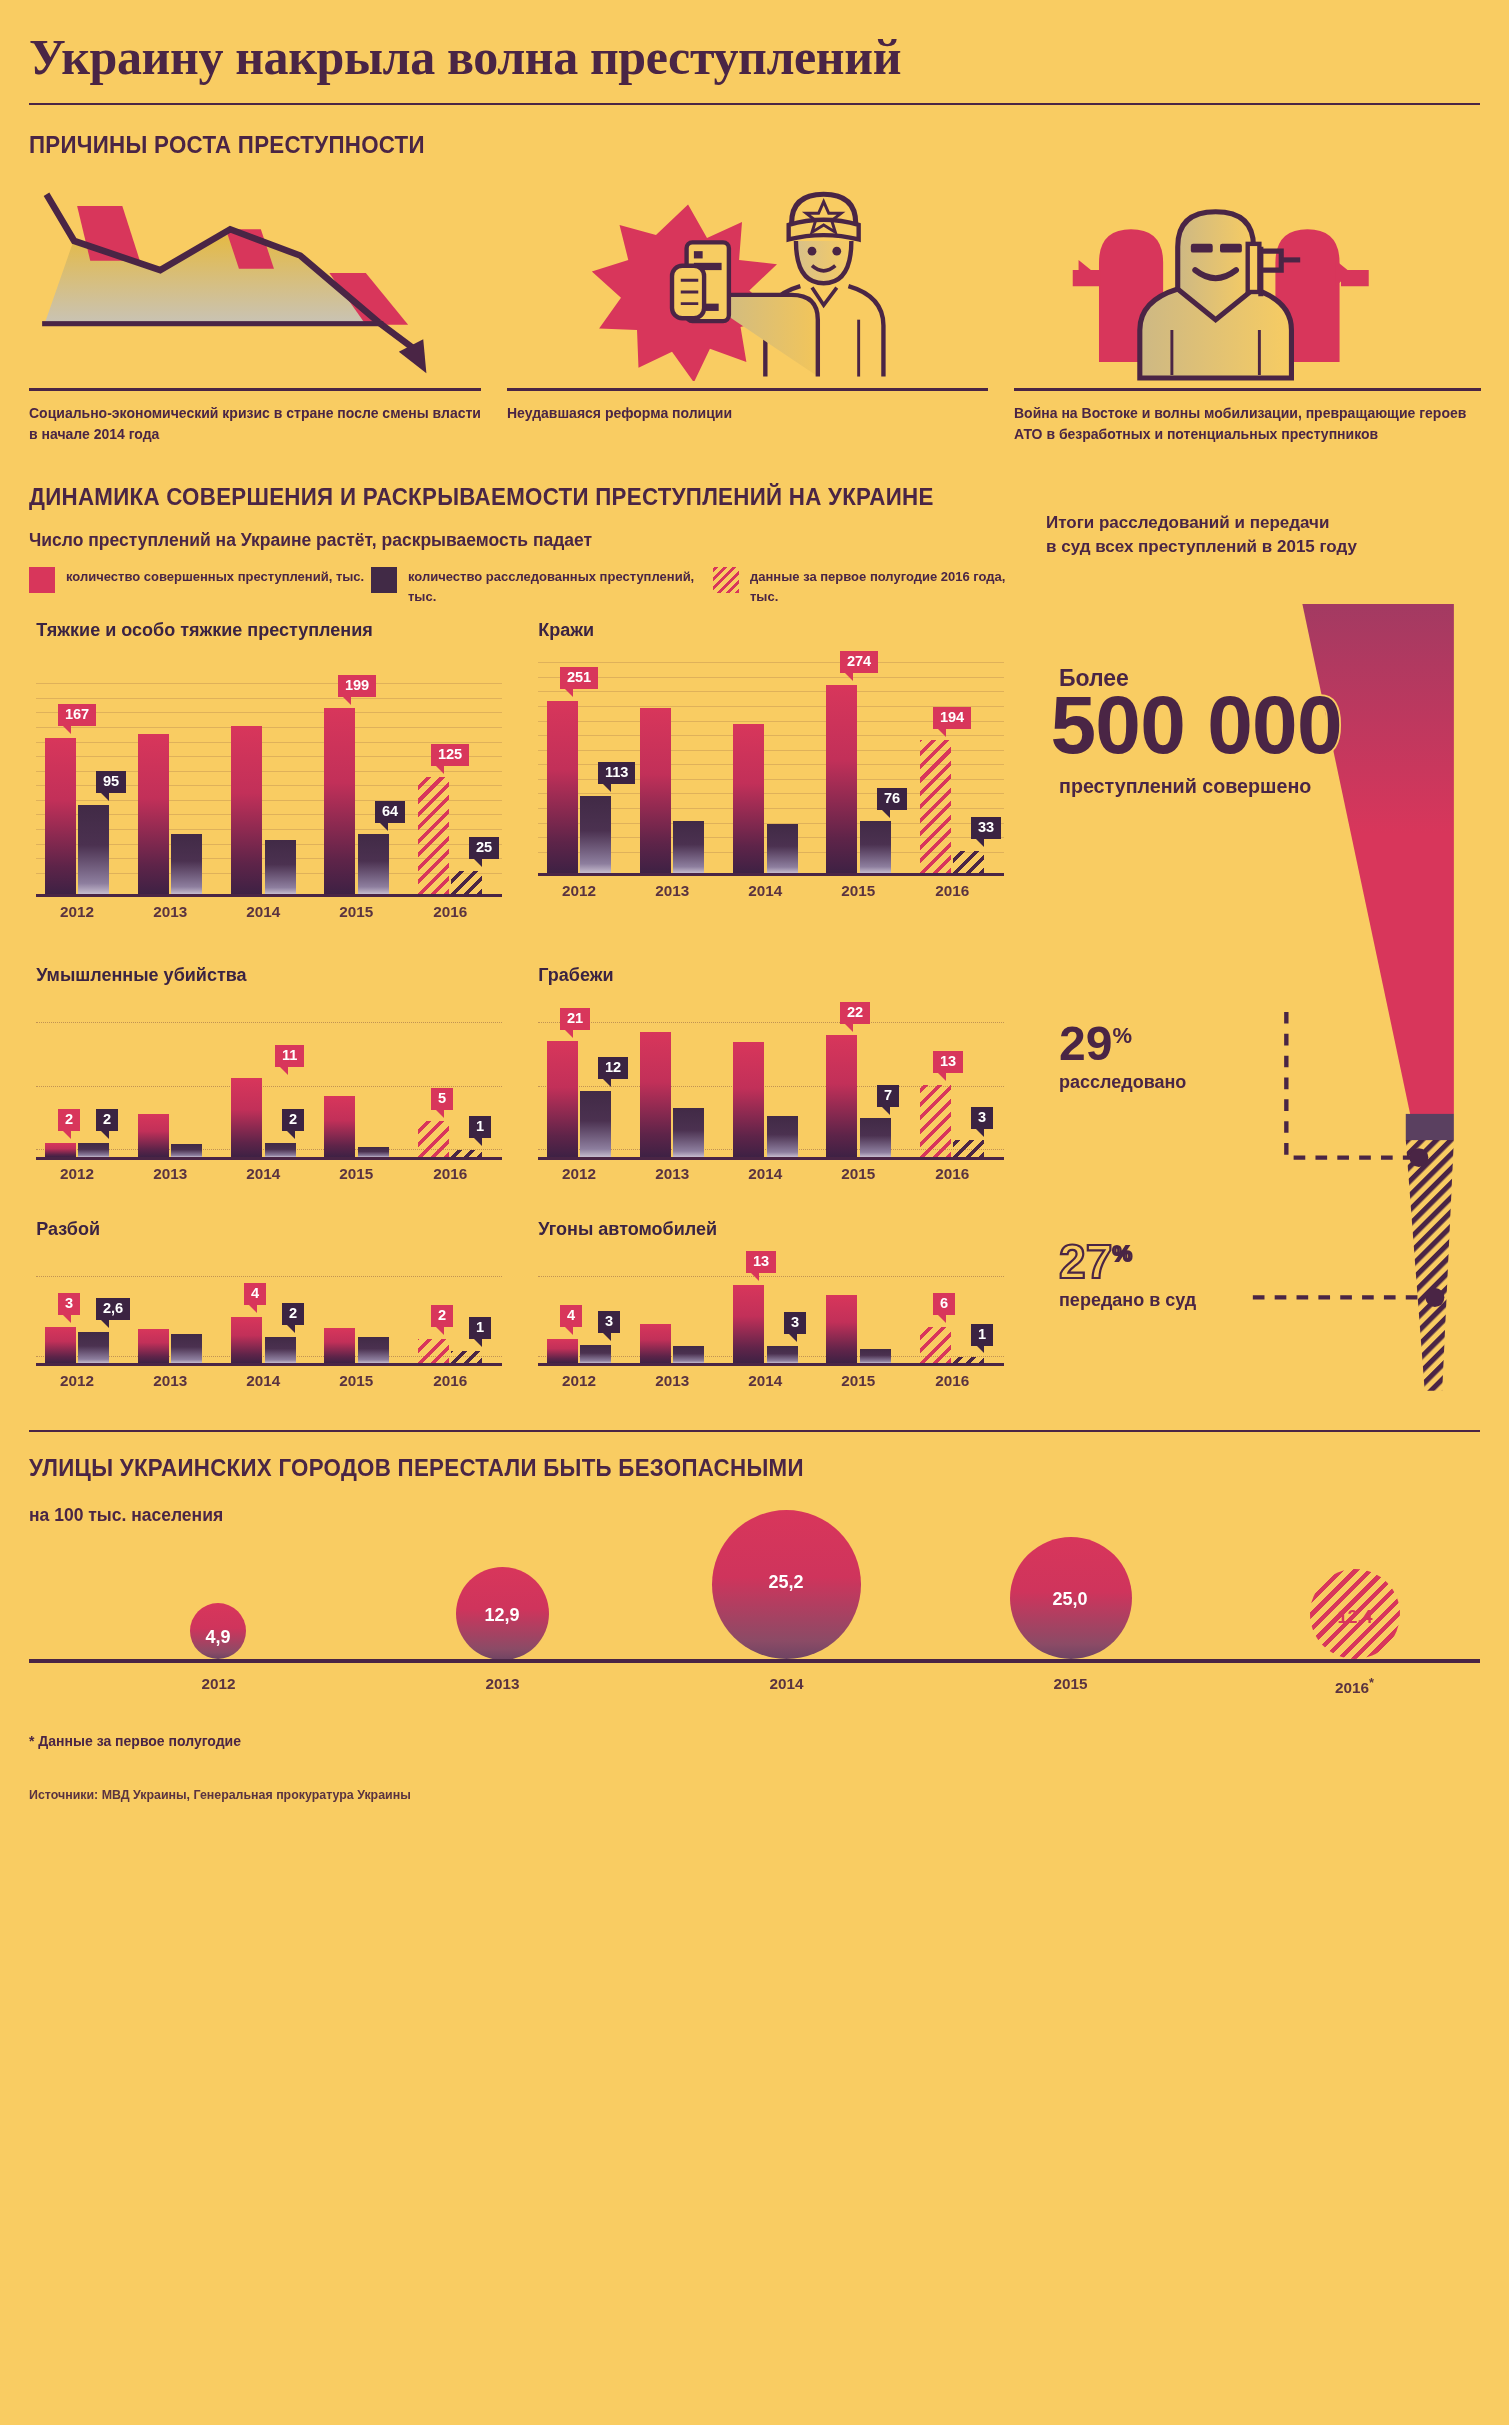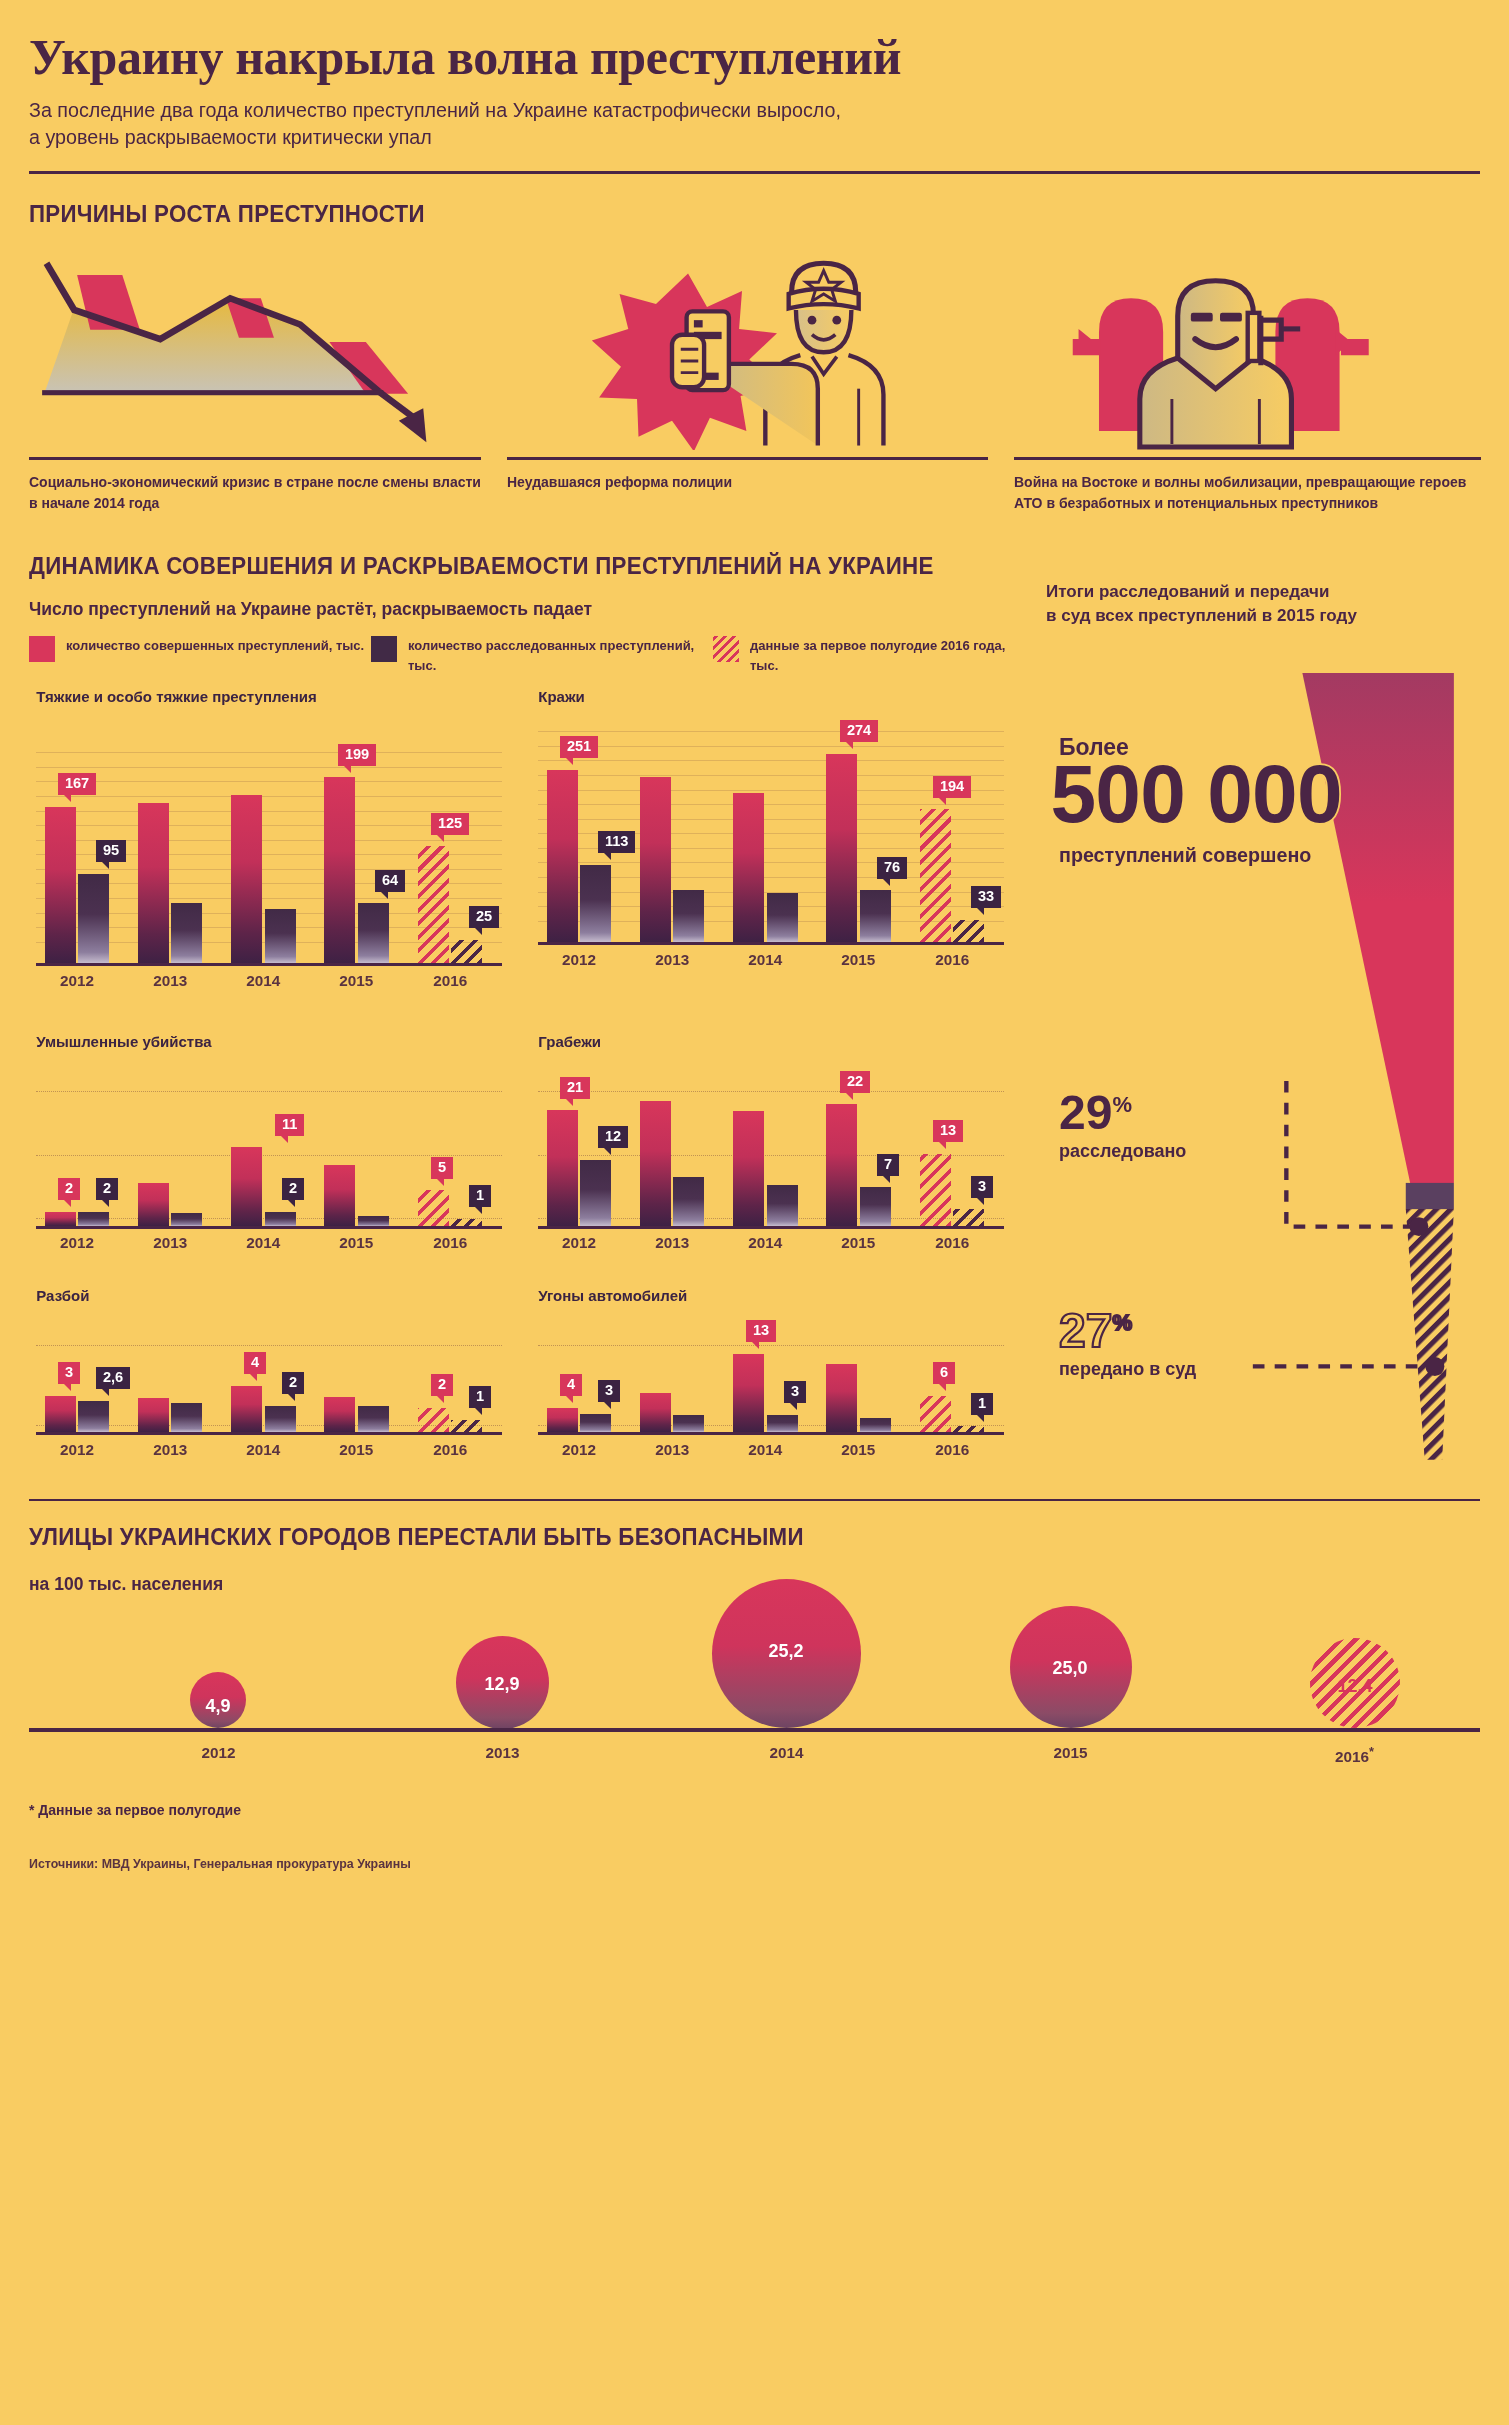--- a/index.html
+++ b/index.html
@@ -49,21 +49,21 @@
   .leg-sw { width:26px; height:26px; margin-right:11px; flex:0 0 26px; }
   .sw-pink { background:#D8365B; }
   .sw-purple { background:#412A46; }
   .sw-hatch {
     background:repeating-linear-gradient(-45deg,#D8365B 0 2.9px,transparent 2.9px 6.6px);
   }
   .leg-tx { font-size:13px; line-height:1.5; font-weight:600; }
   .chart-row { display:flex; }
   .chart { position:relative; }
   .chart-title {
-    font-size:15px; font-weight:700; line-height:1.25;
+    font-size:18px; font-weight:700; line-height:1.25;
     position:absolute; top:0; left:7.3px; z-index:6; color:#3B2342;
   }
   .plot { position:relative; }
   .grid { position:absolute; inset:0; }
   .gl { position:absolute; left:0; right:0; height:0.7px; background:rgba(120,70,60,.20); }
   .gl.dot { background:none; border-top:1.5px dotted rgba(120,70,60,.42); height:0; }
   .axis { position:absolute; left:0; right:0; bottom:0; height:2.9px; background:#4A2545; }
   .bars { position:absolute; left:0; right:0; bottom:2.9px; top:0; }
   .bar { position:absolute; bottom:0; }
   .bar.pink { background:linear-gradient(180deg,#D8365B 0%,#C23059 40%,#5E2449 82%,#3E2144 100%); }
@@ -123,24 +123,20 @@
   .note { font-size:14px; font-weight:600; margin-top:16px; }
   .sources { font-size:12.4px; font-weight:600; margin-top:39px; color:#5A3340; }
 </style>
 </head>
 <body>
 
 <div class="page">
 
   <div class="header">
     <div class="main-title">Украину накрыла волна преступлений</div>
-    <div class="subtitle">
-      <div>За последние два года количество преступлений на Украине катастрофически выросло,</div>
-      <div>а уровень раскрываемости критически упал</div>
-    </div>
     <div class="hr-strong"></div>
   </div>
 
   <div class="sect-head">ПРИЧИНЫ РОСТА ПРЕСТУПНОСТИ</div>
 
   <div class="causes">
 
     <div class="cause">
       <div class="cause-art">
         <svg width="452" height="197" viewBox="0 0 620 270">

